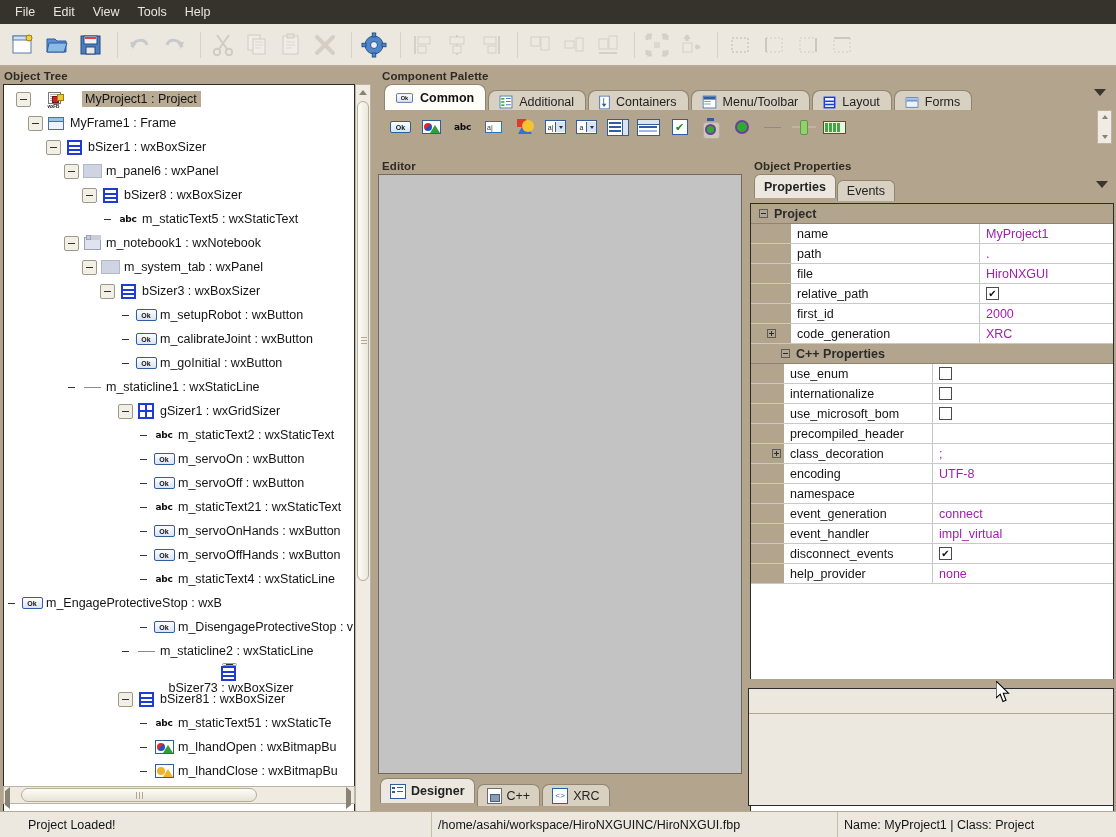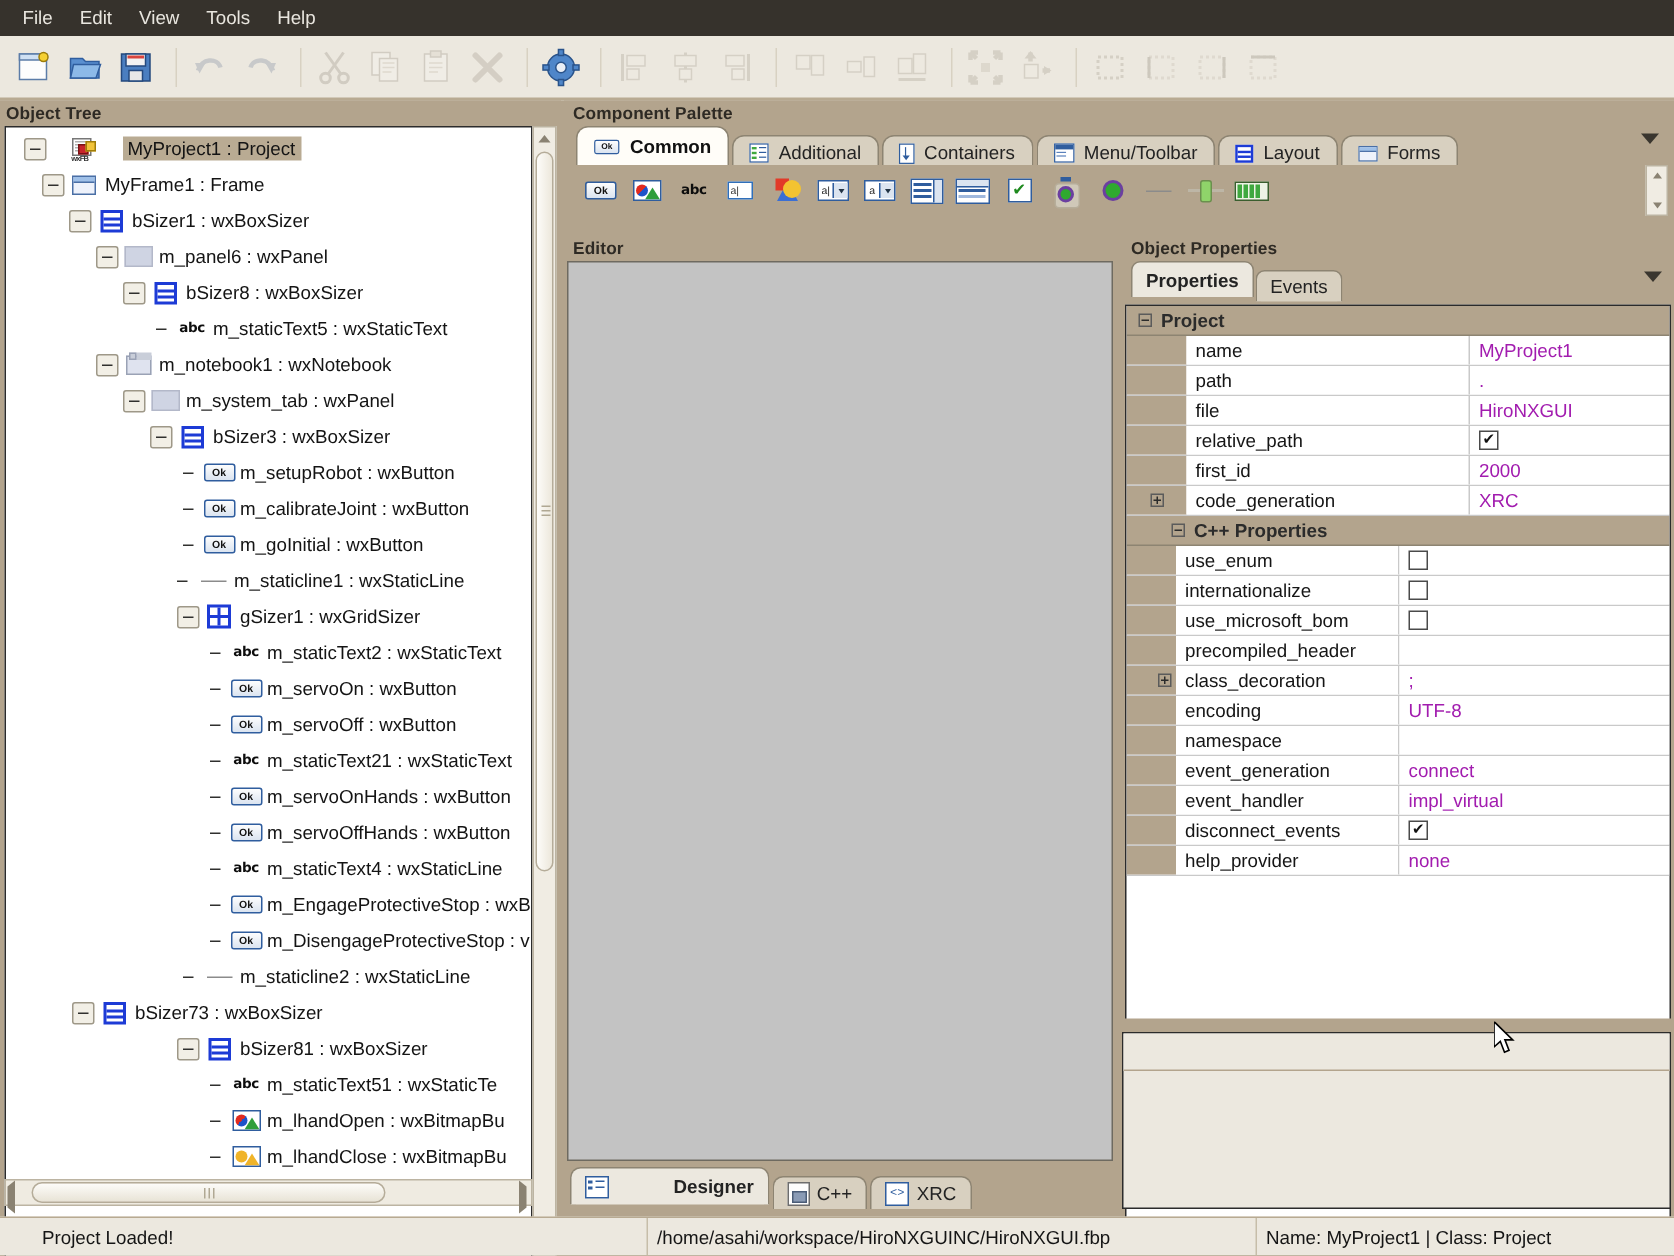--- a/index.html
+++ b/index.html
@@ -141,21 +141,21 @@
   #editor-canvas{
     position:absolute;left:2px;top:17px;width:364px;height:600px;
     background:#c3c3c3;border:1px solid #6e6a60;box-sizing:border-box;
   }
   .vtabs{position:absolute;left:4px;bottom:9px;height:26px;display:flex;align-items:flex-end;}
   .vtab{
     height:22px;display:flex;align-items:center;padding:0 9px;margin-right:2px;
     background:#d8d0c0;border:1px solid #8d8472;border-bottom:none;border-radius:7px 7px 0 0;
     font-size:12.5px;color:#232323;box-sizing:border-box;position:relative;top:3px;
   }
-  .vtab.active{background:#ece8df;height:25px;top:0;font-weight:bold;gap:38px;}
+  .vtab.active{background:#ece8df;height:25px;top:0;font-weight:bold;}
   .vtab .vico{margin-right:5px;display:inline-flex;}
 
   
   #props-pane{position:absolute;left:748px;top:157px;width:368px;height:520px;background:#b3a48d;}
   #props-title{position:absolute;left:2px;top:0;}
   .proptabs{position:absolute;left:6px;top:17px;height:24px;display:flex;align-items:flex-end;}
   .prtab{
     height:21px;display:flex;align-items:center;padding:0 9px;margin-right:1px;
     background:#d8d0c0;border:1px solid #8d8472;border-bottom:none;border-radius:6px 6px 0 0;
     font-size:12.5px;color:#232323;box-sizing:border-box;position:relative;top:3px;
@@ -497,21 +497,21 @@
           </div>
           <div class="trow" style="padding-left: 114px;">
             <span class="texp none"></span>
             <span class="tico">
               <span style="display: inline-flex; align-items: center; justify-content: center;">
                 <span class="ic-button">Ok</span>
               </span>
             </span>
             <span class="tlabel">m_goInitial : wxButton</span>
           </div>
-          <div class="trow" style="padding-left: 110px;">
+          <div class="trow" style="padding-left: 60px;">
             <span class="texp none"></span>
             <span class="tico">
               <span style="display: inline-flex; align-items: center; justify-content: center;">
                 <span class="ic-line"></span>
               </span>
             </span>
             <span class="tlabel">m_staticline1 : wxStaticLine</span>
           </div>
           <div class="trow" style="padding-left: 114px;">
             <span class="texp"></span>
@@ -578,48 +578,48 @@
           </div>
           <div class="trow" style="padding-left: 132px;">
             <span class="texp none"></span>
             <span class="tico">
               <span style="display: inline-flex; align-items: center; justify-content: center;">
                 <span class="ic-text">abc</span>
               </span>
             </span>
             <span class="tlabel">m_staticText4 : wxStaticLine</span>
           </div>
+          <div class="trow" style="">
+            <span class="texp none"></span>
+            <span class="tico">
+              <span style="display: inline-flex; align-items: center; justify-content: center;">
+                <span class="ic-button">Ok</span>
+              </span>
+            </span>
+            <span class="tlabel">m_EngageProtectiveStop : wxB</span>
+          </div>
           <div class="trow" style="padding-left: 132px;">
             <span class="texp none"></span>
             <span class="tico">
               <span style="display: inline-flex; align-items: center; justify-content: center;">
                 <span class="ic-button">Ok</span>
               </span>
             </span>
-            <span class="tlabel">m_EngageProtectiveStop : wxB</span>
-          </div>
-          <div class="trow" style="padding-left: 132px;">
-            <span class="texp none"></span>
-            <span class="tico">
-              <span style="display: inline-flex; align-items: center; justify-content: center;">
-                <span class="ic-button">Ok</span>
-              </span>
-            </span>
             <span class="tlabel">m_DisengageProtectiveStop : v</span>
           </div>
           <div class="trow" style="padding-left: 114px;">
             <span class="texp none"></span>
             <span class="tico">
               <span style="display: inline-flex; align-items: center; justify-content: center;">
                 <span class="ic-line"></span>
               </span>
             </span>
             <span class="tlabel">m_staticline2 : wxStaticLine</span>
           </div>
-          <div class="trow" style="padding-left: 44px;">
+          <div class="trow" style="padding-left: 104px; flex-direction: column;">
             <span class="texp"></span>
             <span class="tico">
               <span style="display: inline-flex; align-items: center; justify-content: center;">
                 <span class="ic-sizer"></span>
               </span>
             </span>
             <span class="tlabel">bSizer73 : wxBoxSizer</span>
           </div>
           <div class="trow" style="padding-left: 114px;">
             <span class="texp"></span>

